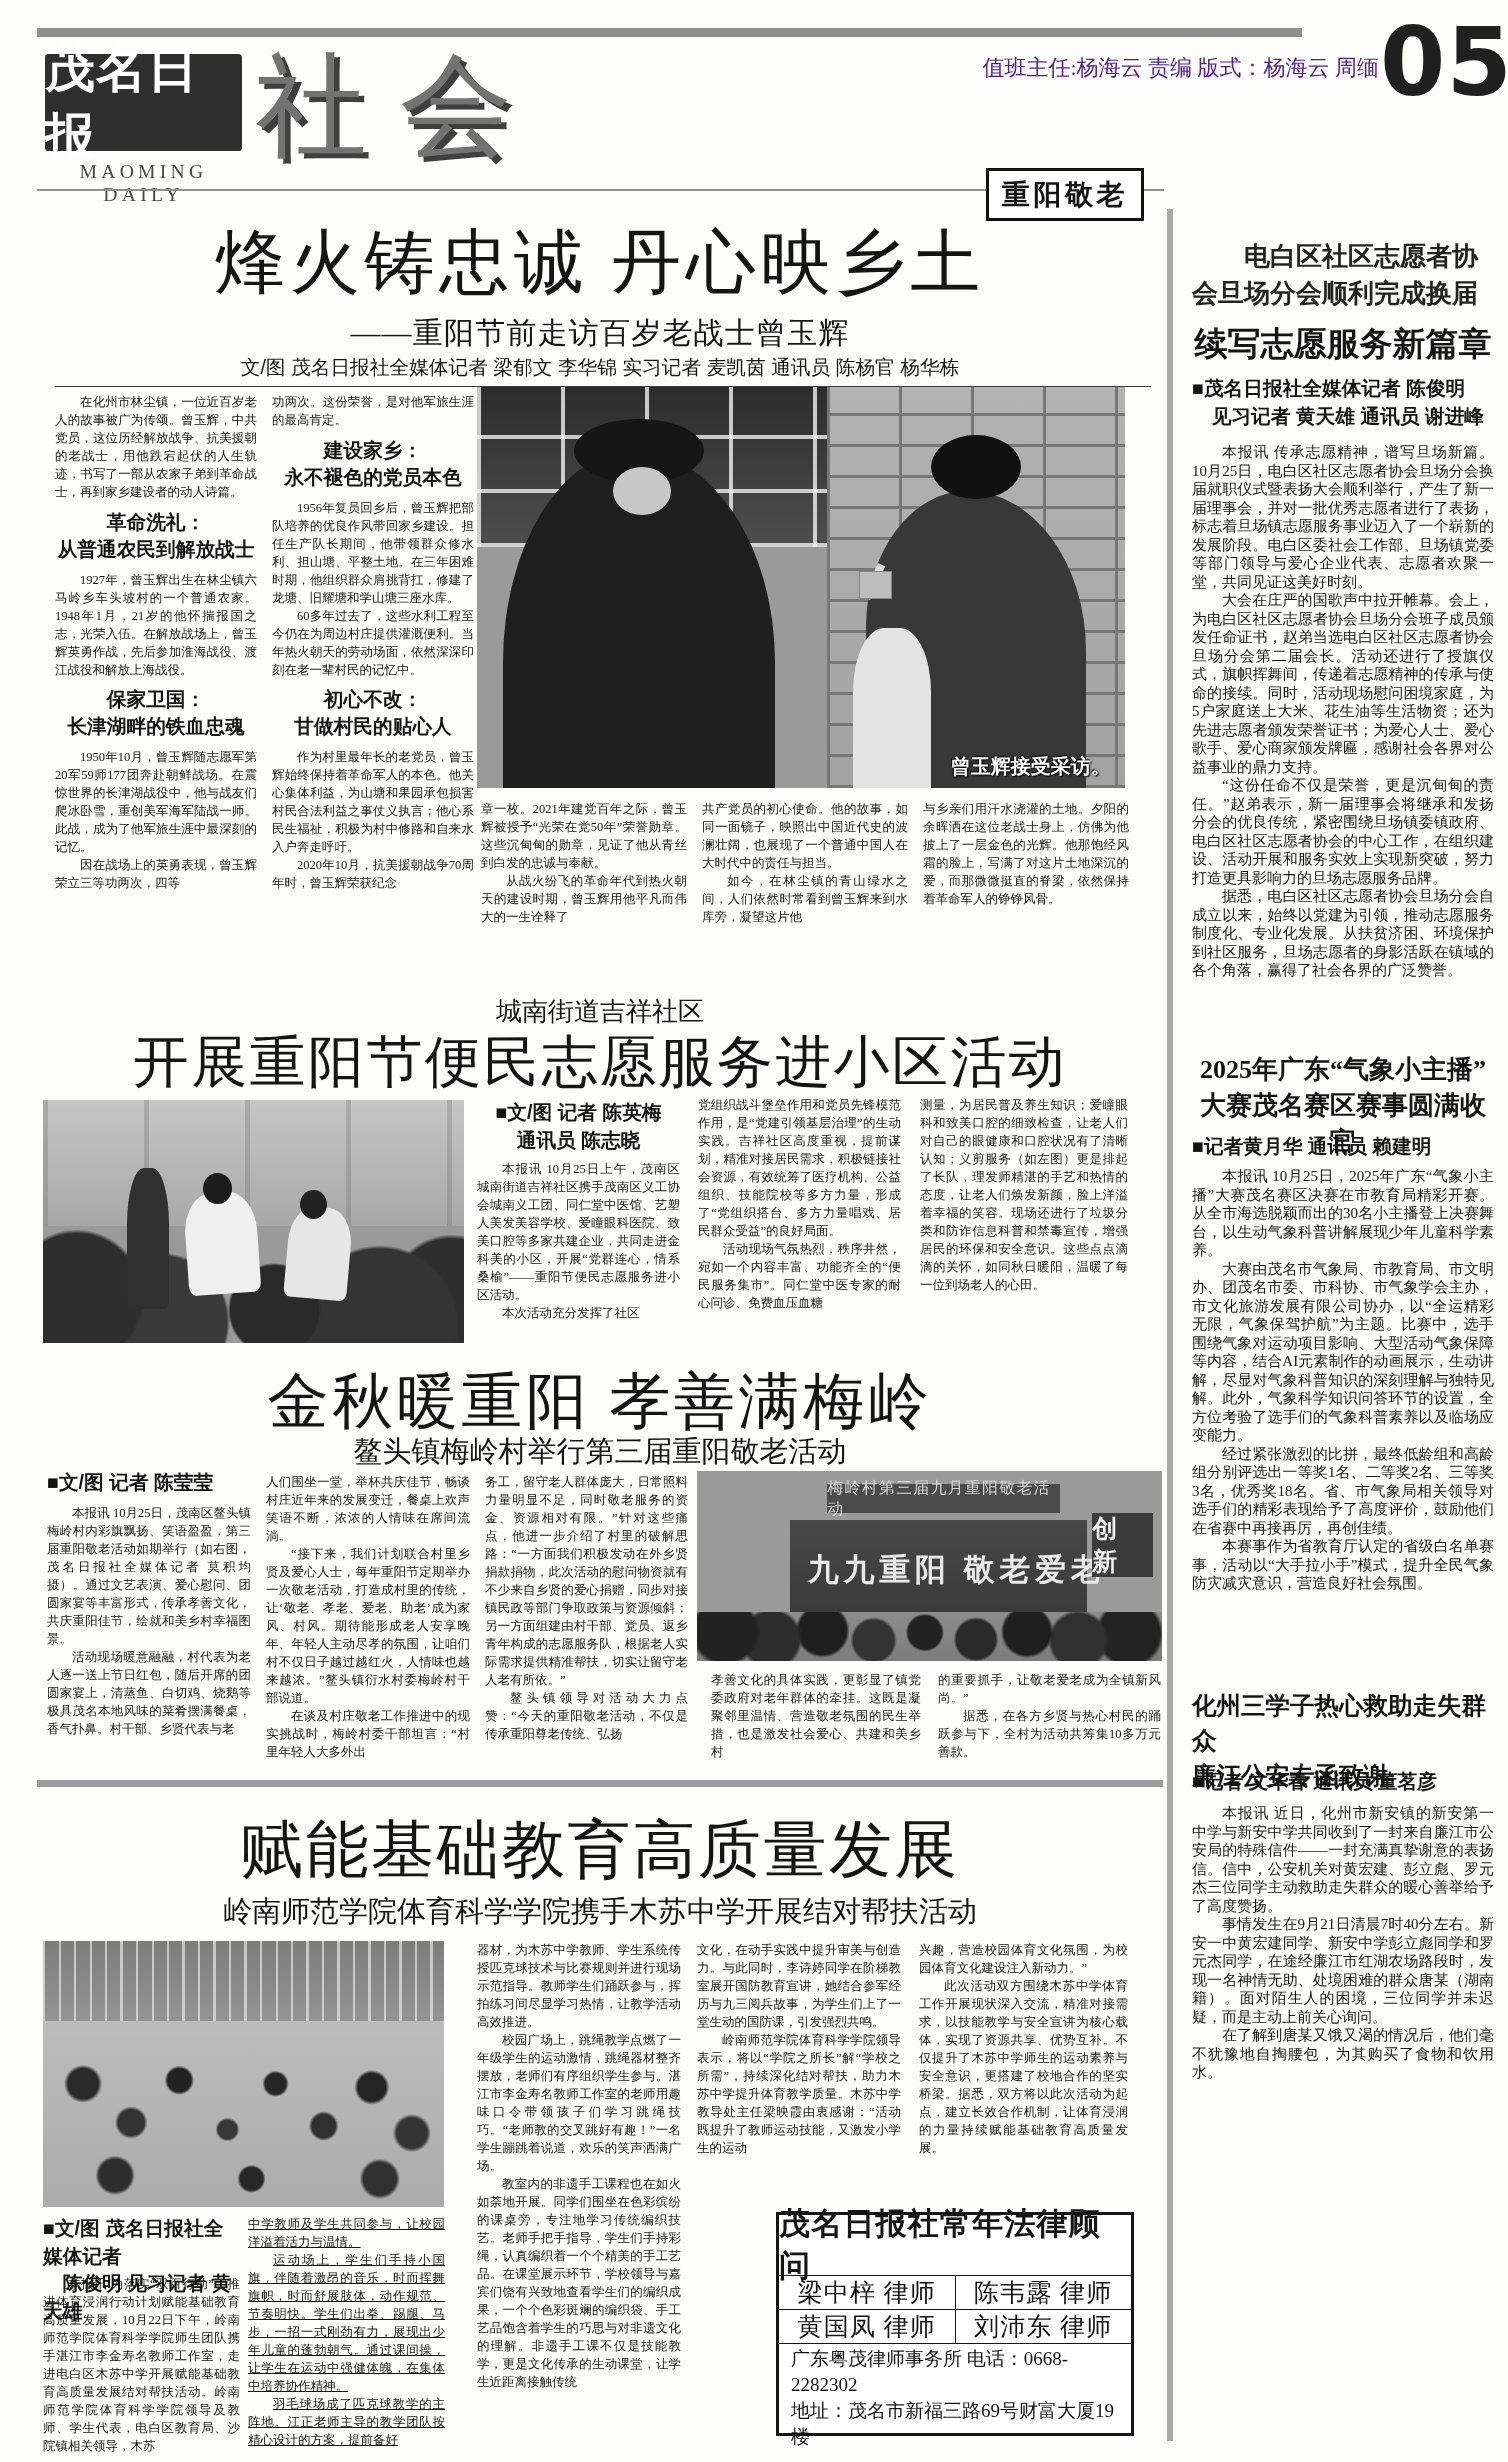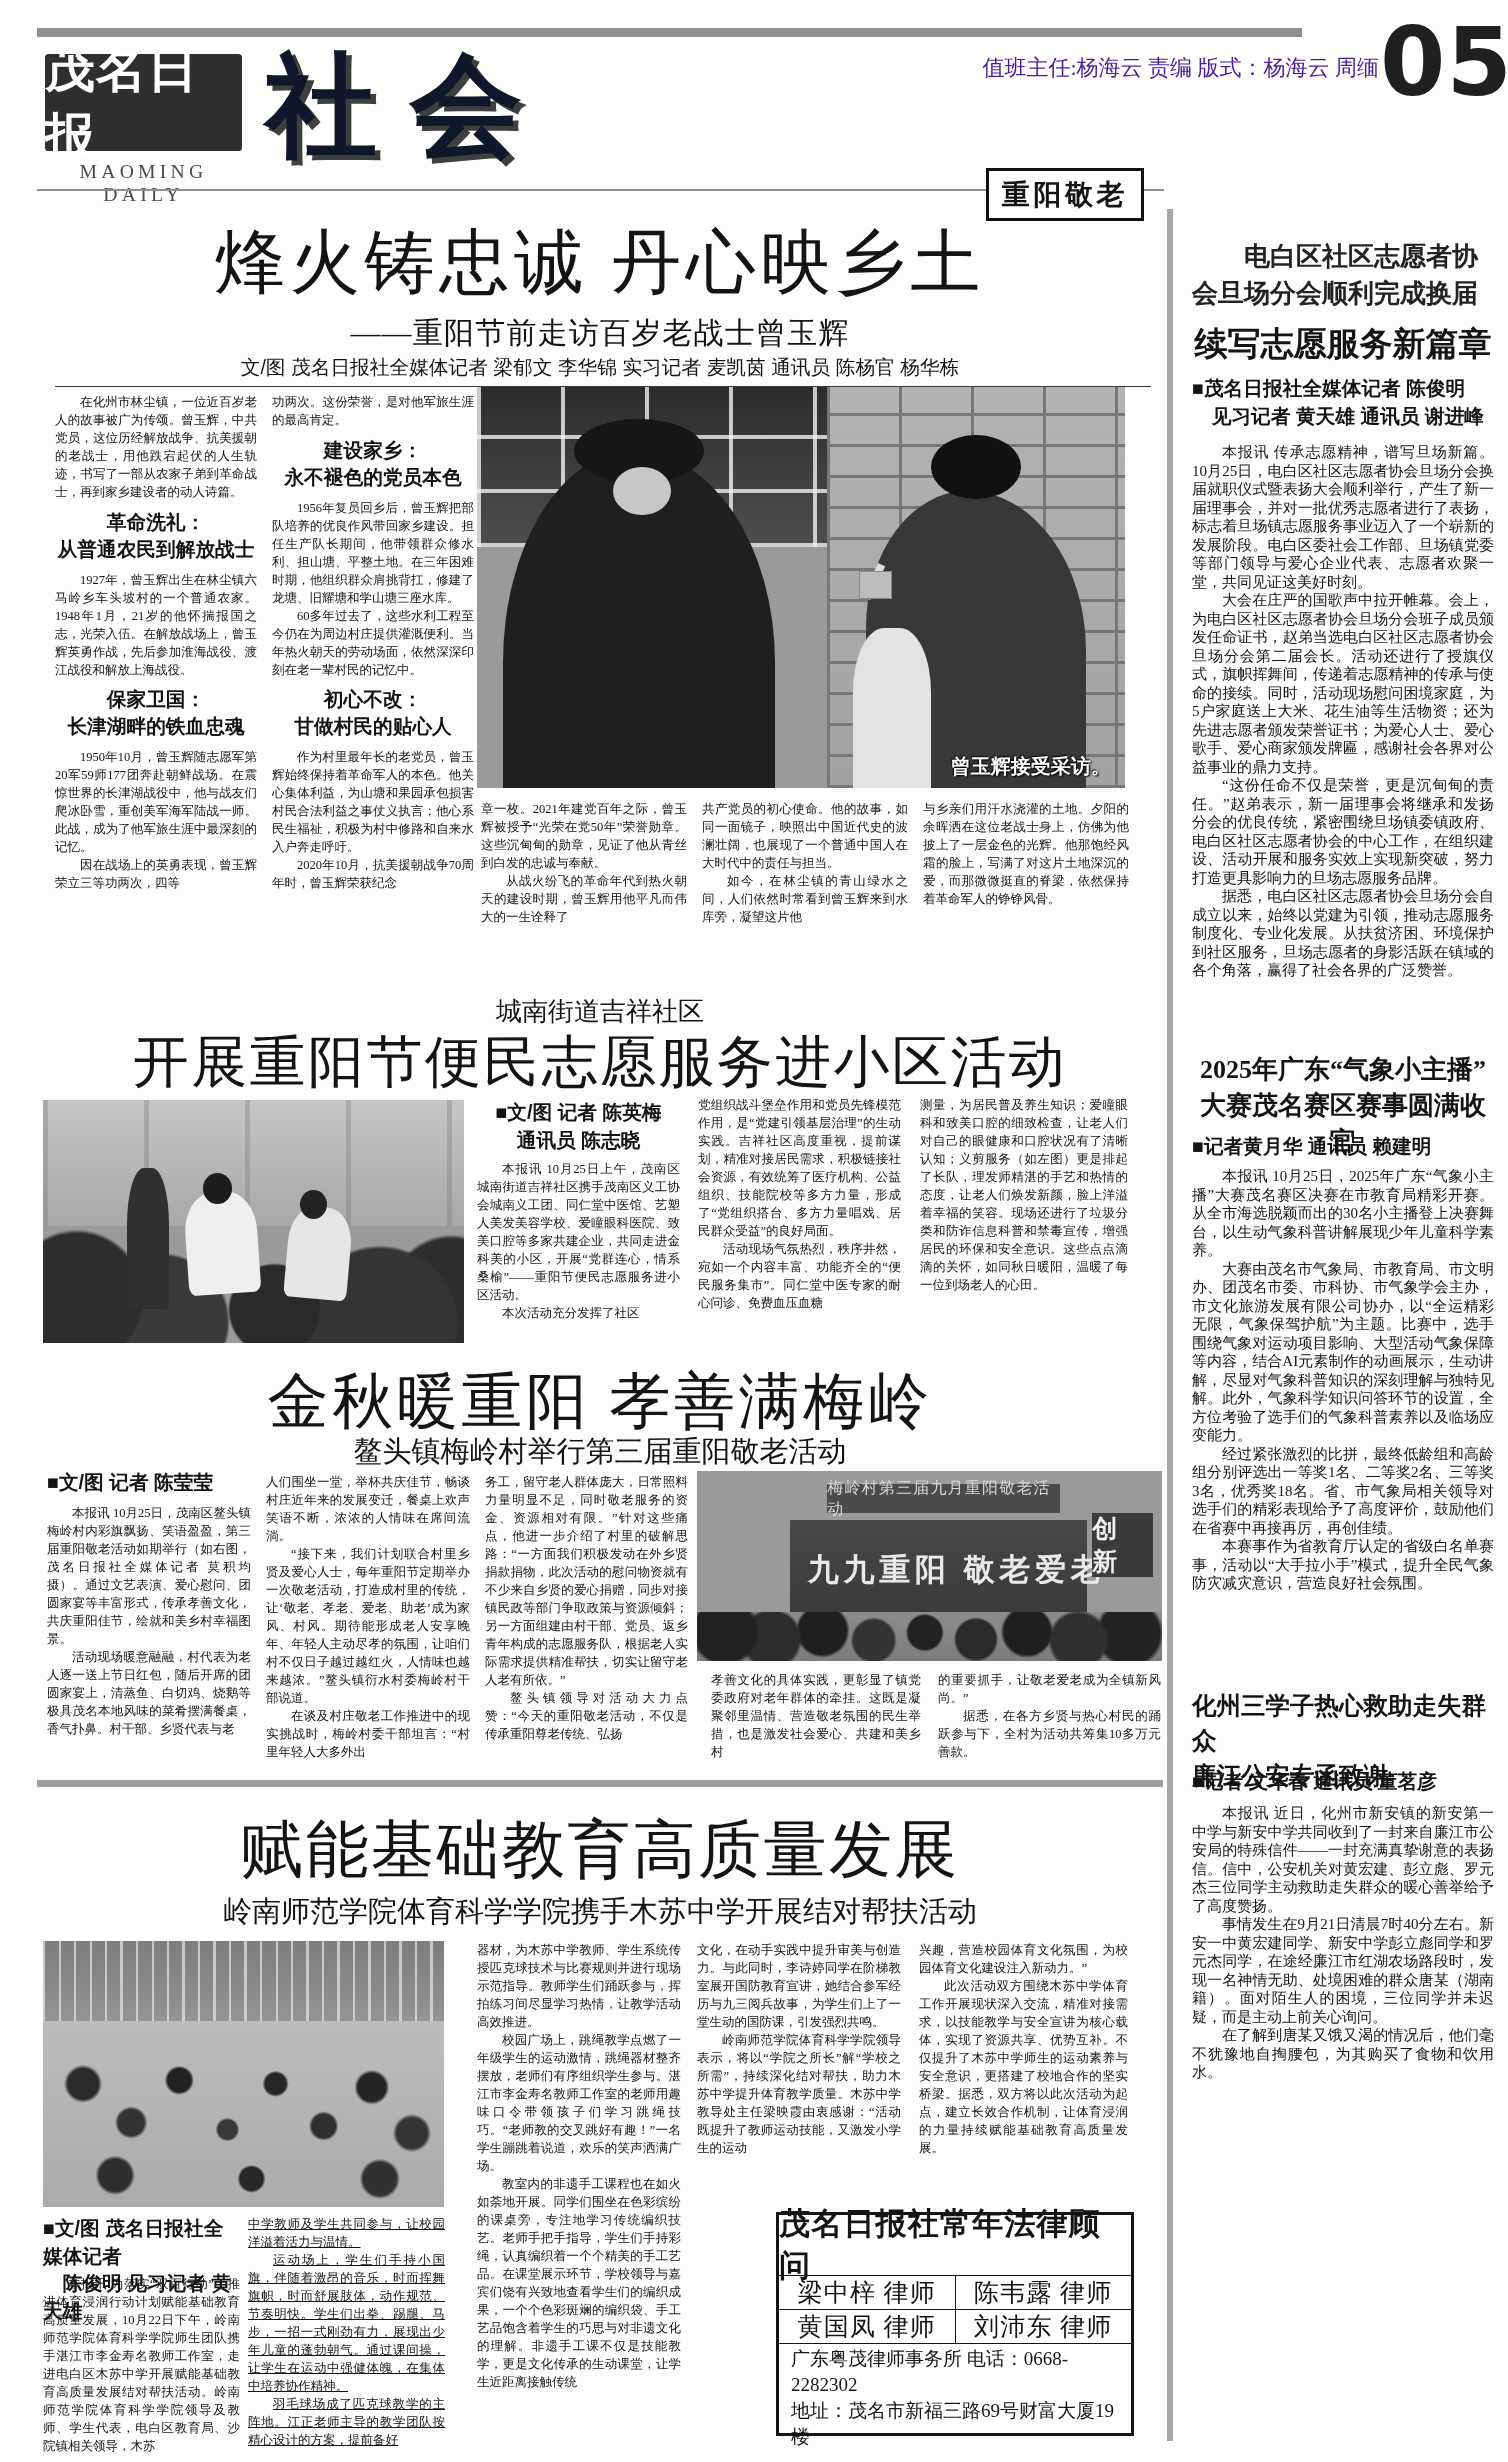--- a/index.html
+++ b/index.html
@@ -5,22 +5,22 @@
   html,body{margin:0;padding:0;}
   body{width:1508px;height:2462px;position:relative;background:#fdfdfc;
        font-family:"Liberation Serif","DejaVu Serif",serif;color:#141414;}
   .abs{position:absolute;}
   
   .top-rule{left:37px;top:27.5px;width:1265px;height:9px;background:#8f8f8f;}
   .masthead-box{left:45px;top:54px;width:197px;height:97px;background:#2f2f2f;border-radius:3.6px;
       color:#fff;display:flex;align-items:center;justify-content:center;
       font-weight:bold;font-size:50px;letter-spacing:1.2px;}
   .masthead-en{left:45px;top:160px;width:197px;text-align:center;font-size:19.7px;letter-spacing:4.2px;color:#4a4a4a;}
-  .section-title{left:265px;top:50px;font-size:112px;line-height:112px;font-weight:bold;letter-spacing:33px;
-      color:#0f172a;text-shadow:5.4px 5.4px 0 #3f3f3f;white-space:nowrap;}
+  .section-title{left:255px;top:50px;font-size:112px;line-height:112px;font-weight:normal;letter-spacing:33px;
+      color:#737373;text-shadow:5.4px 5.4px 0 #3f3f3f;white-space:nowrap;}
   .date-block{left:824px;top:53px;width:555px;text-align:right;}
   .date-line{font-size:22px;font-weight:bold;color:#1a1a1a;margin:0 0 6px 0;}
   .staff-line{font-size:22px;font-weight:normal;color:#4c1d95;margin:0;}
   .page-no{left:1380px;top:8.4px;font-size:94px;color:#202020;font-family:"DejaVu Sans","Liberation Sans",sans-serif;letter-spacing:1.2px;font-weight:bold;}
   
   .tag-rule{left:37px;top:189px;width:1127px;height:2.4px;background:#909090;}
   .tag-box{left:986px;top:168px;width:152px;height:47px;background:#fff;border:3px solid #101010;
       display:flex;align-items:center;justify-content:center;font-weight:bold;font-size:28px;letter-spacing:3.6px;
       font-family:"Liberation Sans","DejaVu Sans",sans-serif;}
   .vrule{left:1167px;top:209px;width:6px;height:2232px;background:#a8a8a8;}

